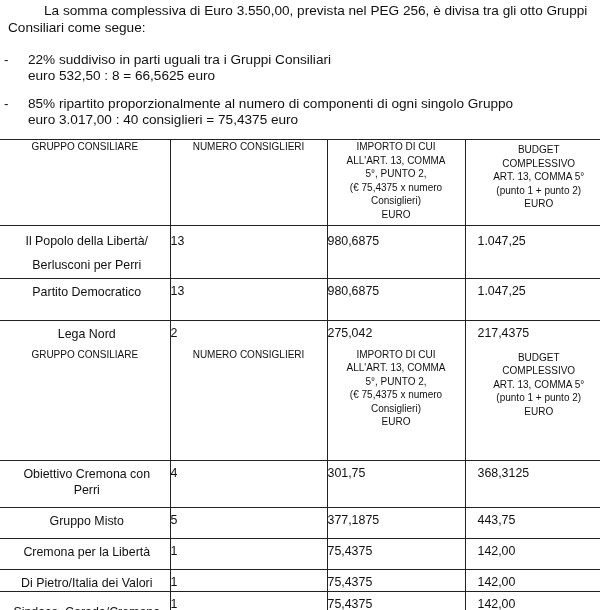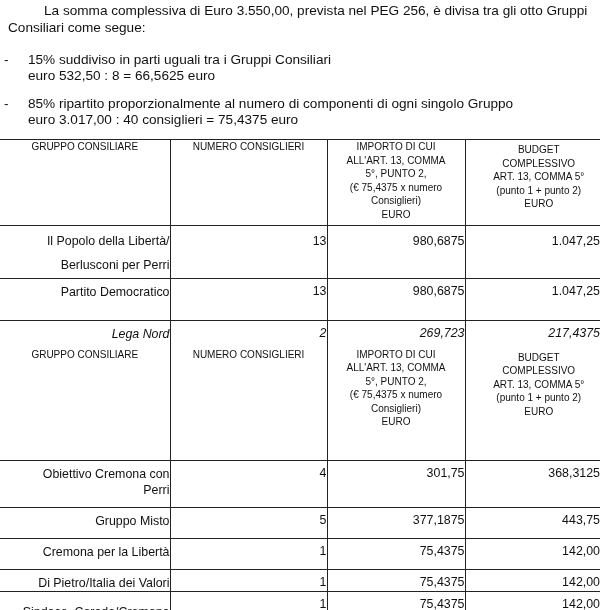--- a/index.html
+++ b/index.html
@@ -54,24 +54,24 @@
     .hdr td {
       font-size: 10px;
       line-height: 13.6px;
       text-align: center;
       vertical-align: middle;
     }
     .hdr td.multi { vertical-align: top; }
     .hdr1 { height: 86px; }
     .hdr2 { height: 113px; }
     .hdr2 td { border-top: none !important; }
-    .row-lega td { border-bottom: none !important; font-style: italic; }
-
-    .name { padding-left: 4px !important; line-height: 16px; text-align: right; }
-    .num { text-align: right; }
+    .row-lega td { border-bottom: none !important; }
+
+    .name { padding-left: 4px !important; line-height: 16px; text-align: center; }
+    .num { text-align: left; }
     .cell-inner { padding-top: 5px; }
     .tall-line .cell-inner { line-height: 24px; padding-top: 3px; }
 
     .r-popolo { height: 53px; }
     .r-pd { height: 42px; }
     .r-lega { height: 27px; }
     .r-obiettivo { height: 47px; }
     .r-misto { height: 31px; }
     .r-cpl { height: 31px; margin-top: 25px; }
     .r-dipietro { height: 20px; }
@@ -82,21 +82,21 @@
 </head>
 <body>
 
 <div class="intro">
   <p class="para">La somma complessiva di Euro 3.550,00, prevista nel PEG 256, è divisa tra gli otto Gruppi Consiliari come segue:</p>
 </div>
 
 <div class="bullet b1">
   <span class="dash">-</span>
   <div class="text">
-    <div>15% suddiviso in parti uguali tra i Gruppi Consiliari</div>
+    <div>22% suddiviso in parti uguali tra i Gruppi Consiliari</div>
     <div>euro 532,50 : 8 = 66,5625 euro</div>
   </div>
 </div>
 
 <div class="bullet b2">
   <span class="dash">-</span>
   <div class="text">
     <div>85% ripartito proporzionalmente al numero di componenti di ogni singolo Gruppo</div>
     <div>euro 3.017,00 : 40 consiglieri = 75,4375 euro</div>
   </div>
@@ -165,21 +165,21 @@
     </tr>
 
     <tr class="r-lega row-lega">
       <td class="name">
           <div class="cell-inner">Lega Nord</div>
         </td>
       <td class="num">
           <div class="cell-inner">2</div>
         </td>
       <td class="num">
-          <div class="cell-inner">269,723</div>
+          <div class="cell-inner">275,042</div>
         </td>
       <td class="num">
           <div class="cell-inner">217,4375</div>
         </td>
     </tr>
 
     <tr class="hdr hdr2">
       <td>GRUPPO CONSILIARE</td>
       <td>NUMERO CONSIGLIERI</td>
       <td class="multi">

